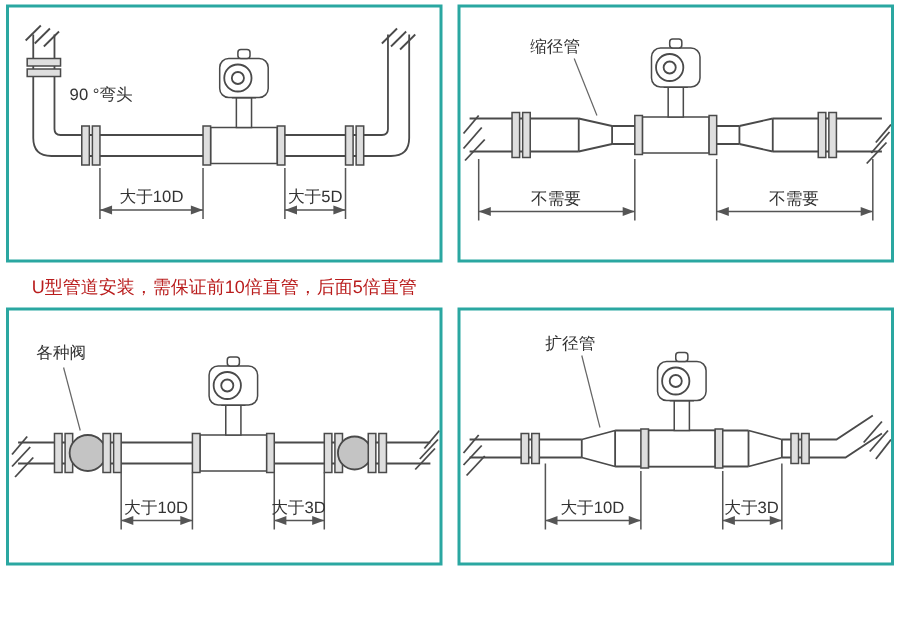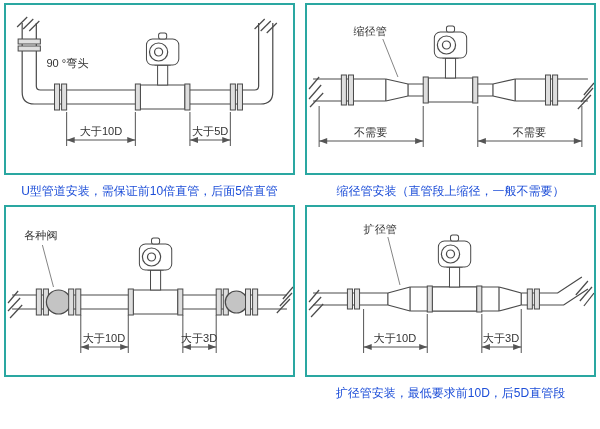--- a/index.html
+++ b/index.html
@@ -2,21 +2,21 @@
 <html style="--accent: #2aa7a1;"><head>
 <meta charset="utf-8">
 <style>
   html,body { margin:0; padding:0; }
   body { background:#ffffff; font-family:"Liberation Sans","DejaVu Sans",sans-serif; }
   .page { width:600px; height:429px; background:#fff; padding:3px 4px 0; box-sizing:border-box; overflow:hidden; }
   .row { display:flex; gap:10px; }
   .cell { flex:1 1 0; display:flex; flex-direction:column; min-width:0; }
   .panel { border:2px solid var(--accent,#2aa7a1); height:172px; background:#fff; box-sizing:border-box; }
   .panel svg { width:100%; height:100%; display:block; }
-  .caption { text-align:center; font-size:12px; color:#1d4ed8; padding:7px 2px 5px; line-height:1.5; }
+  .caption { text-align:center; font-size:12px; color:#b91c1c; padding:7px 2px 5px; line-height:1.5; }
   .draw line, .draw path, .draw polyline { stroke:#4a4a4a; stroke-width:1.2; fill:none; }
   .draw rect { stroke:#4a4a4a; stroke-width:1; fill:#ffffff; }
   .draw rect.fl { fill:#dedede; }
   .wh { fill:#ffffff; stroke:#4a4a4a; stroke-width:1.2; }
   circle.vbody { fill:#c4c4c4; stroke:#4a4a4a; stroke-width:1.2; }
   .dim line { stroke:#555; stroke-width:1; }
   .dim polygon { fill:#555; stroke:none; }
   svg text { font-size:11px; fill:#333; font-family:"Liberation Sans","DejaVu Sans",sans-serif; }
   .leader { stroke:#666; stroke-width:0.8; }
 </style>
@@ -135,24 +135,20 @@
           <g class="dim">
             <line x1="169" y1="101" x2="169" y2="142"></line>
             <line x1="272" y1="101" x2="272" y2="142"></line>
             <line x1="169" y1="136" x2="272" y2="136"></line>
             <polygon points="169,136 177,133 177,139"></polygon>
             <polygon points="272,136 264,133 264,139"></polygon>
             <text x="220" y="131" text-anchor="middle">不需要</text>
           </g>
         </svg>
       </div>
-      <div class="caption">
-        <div>缩径管安装（直管段上缩径，一般不需要）</div>
-        <div></div>
-      </div>
     </div>
   </div>
 
   <div class="row">
 
     <div class="cell">
       <div class="panel">
         <svg viewBox="0 0 284 168" preserveAspectRatio="none">
           <g class="draw">
             <line x1="6" y1="88" x2="278" y2="88"></line>
@@ -266,19 +262,15 @@
           <g class="dim">
             <line x1="173" y1="107" x2="173" y2="146"></line>
             <line x1="212" y1="102" x2="212" y2="146"></line>
             <line x1="173" y1="140" x2="212" y2="140"></line>
             <polygon points="173,140 181,137 181,143"></polygon>
             <polygon points="212,140 204,137 204,143"></polygon>
             <text x="192" y="135" text-anchor="middle">大于3D</text>
           </g>
         </svg>
       </div>
-      <div class="caption">
-        <div>扩径管安装，最低要求前10D，后5D直管段</div>
-        <div></div>
-      </div>
     </div>
   </div>
 </div>
 
 </body></html>

